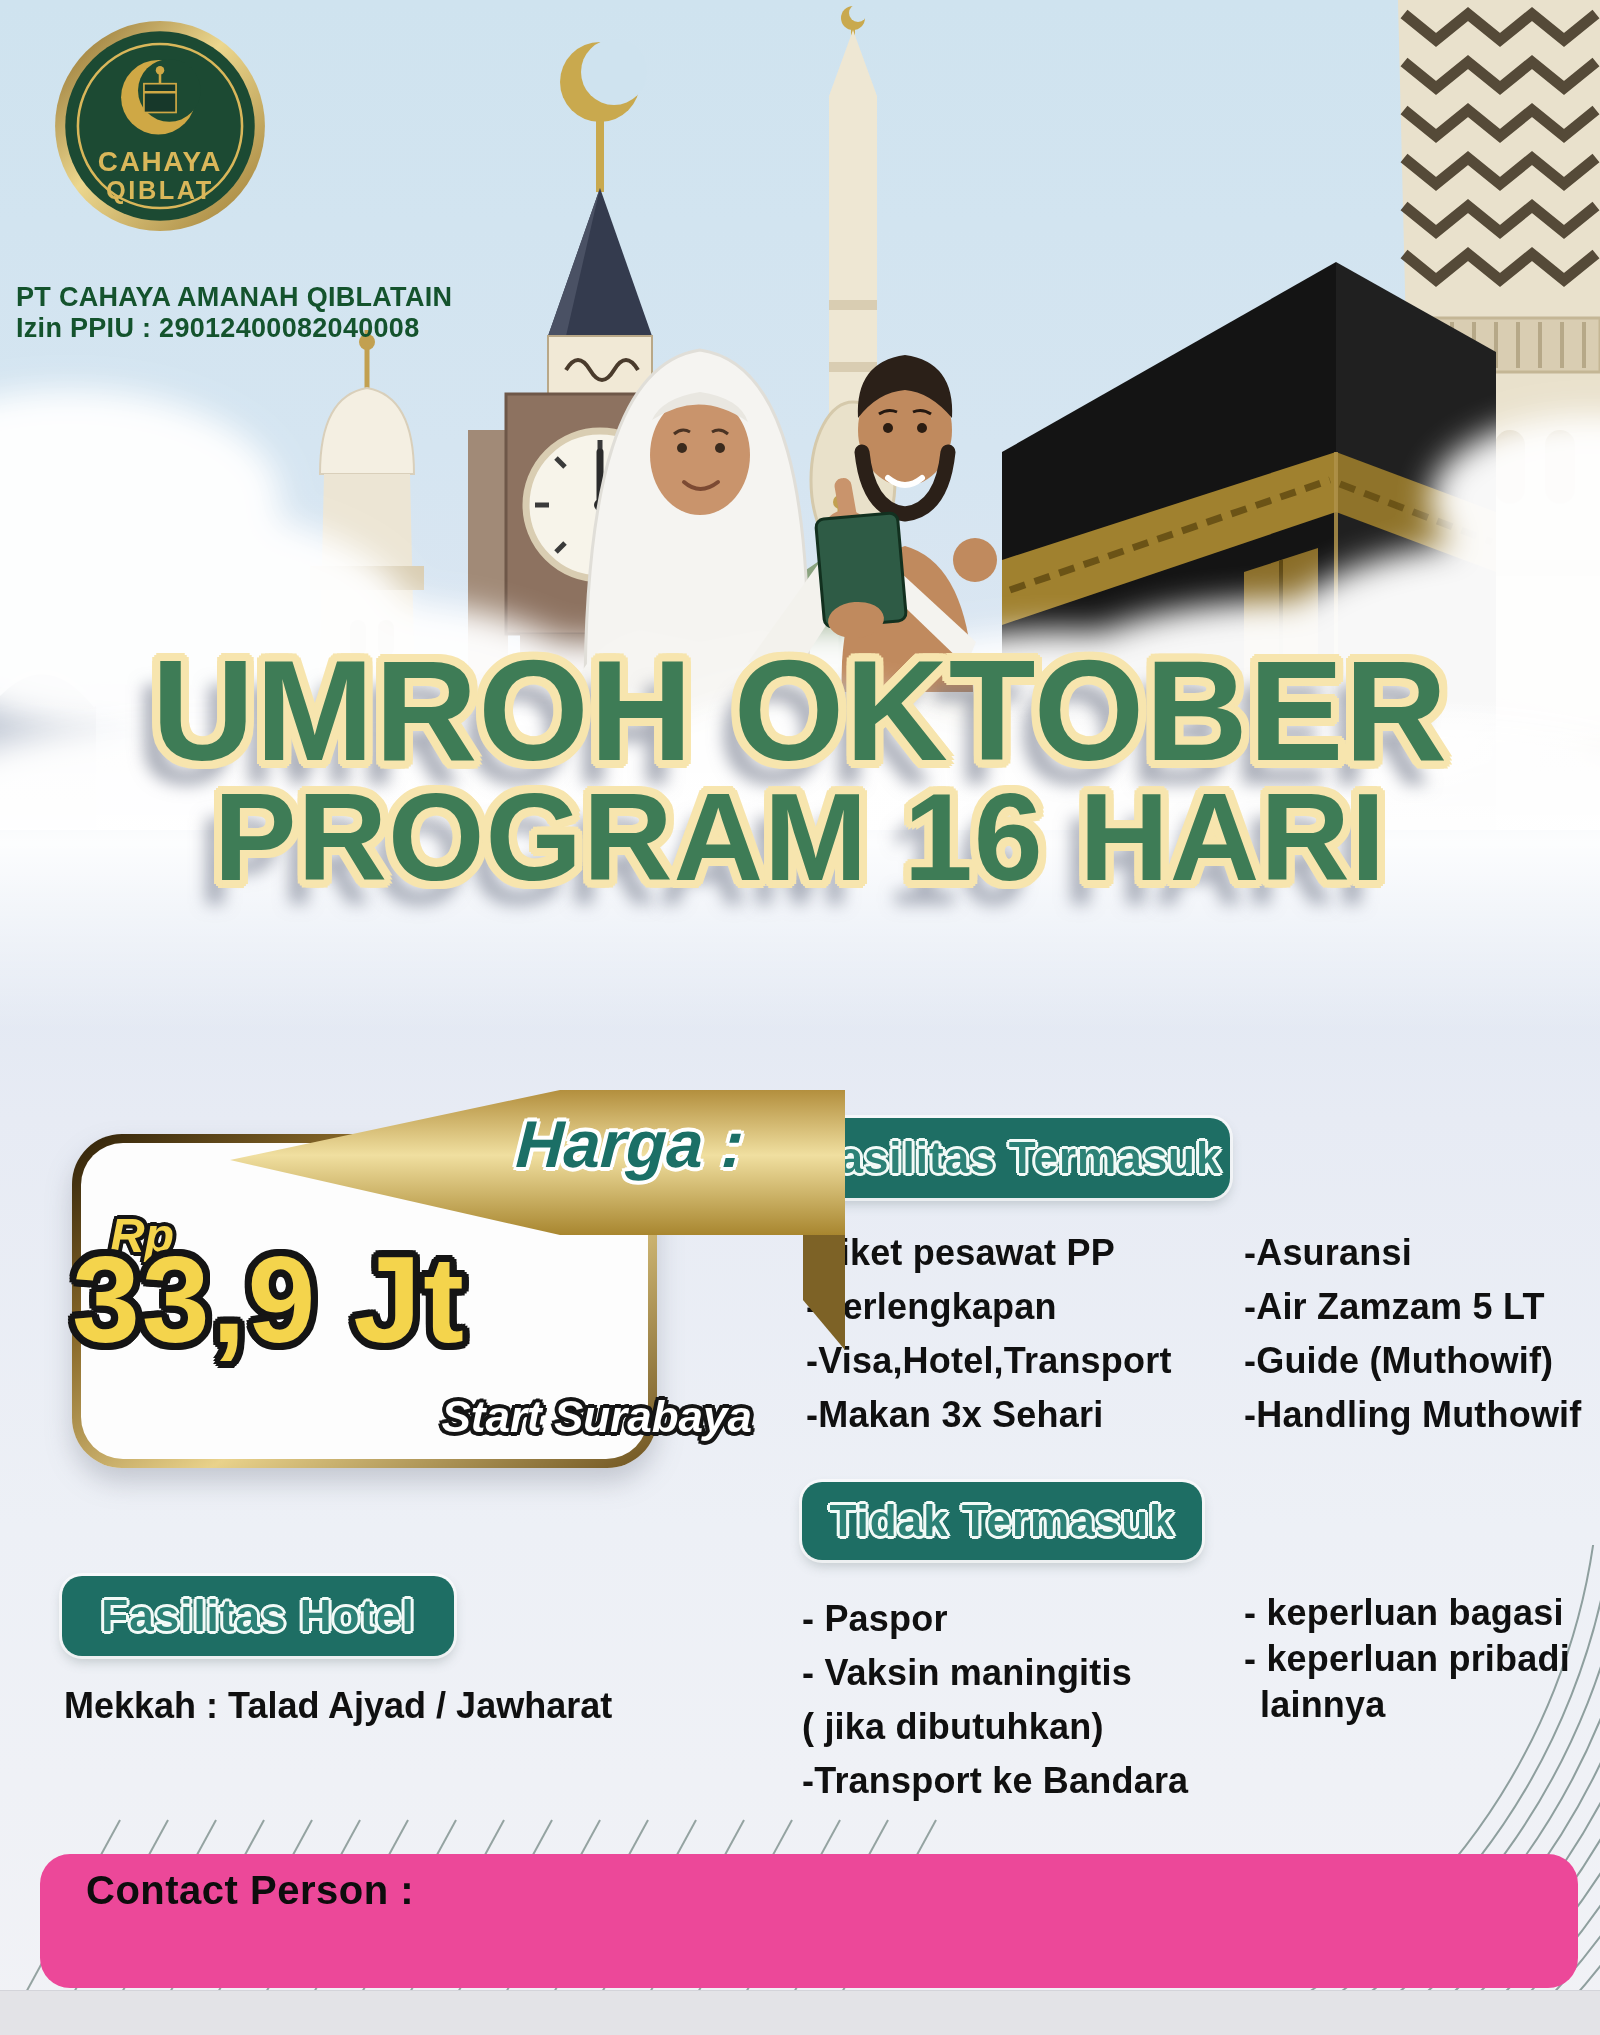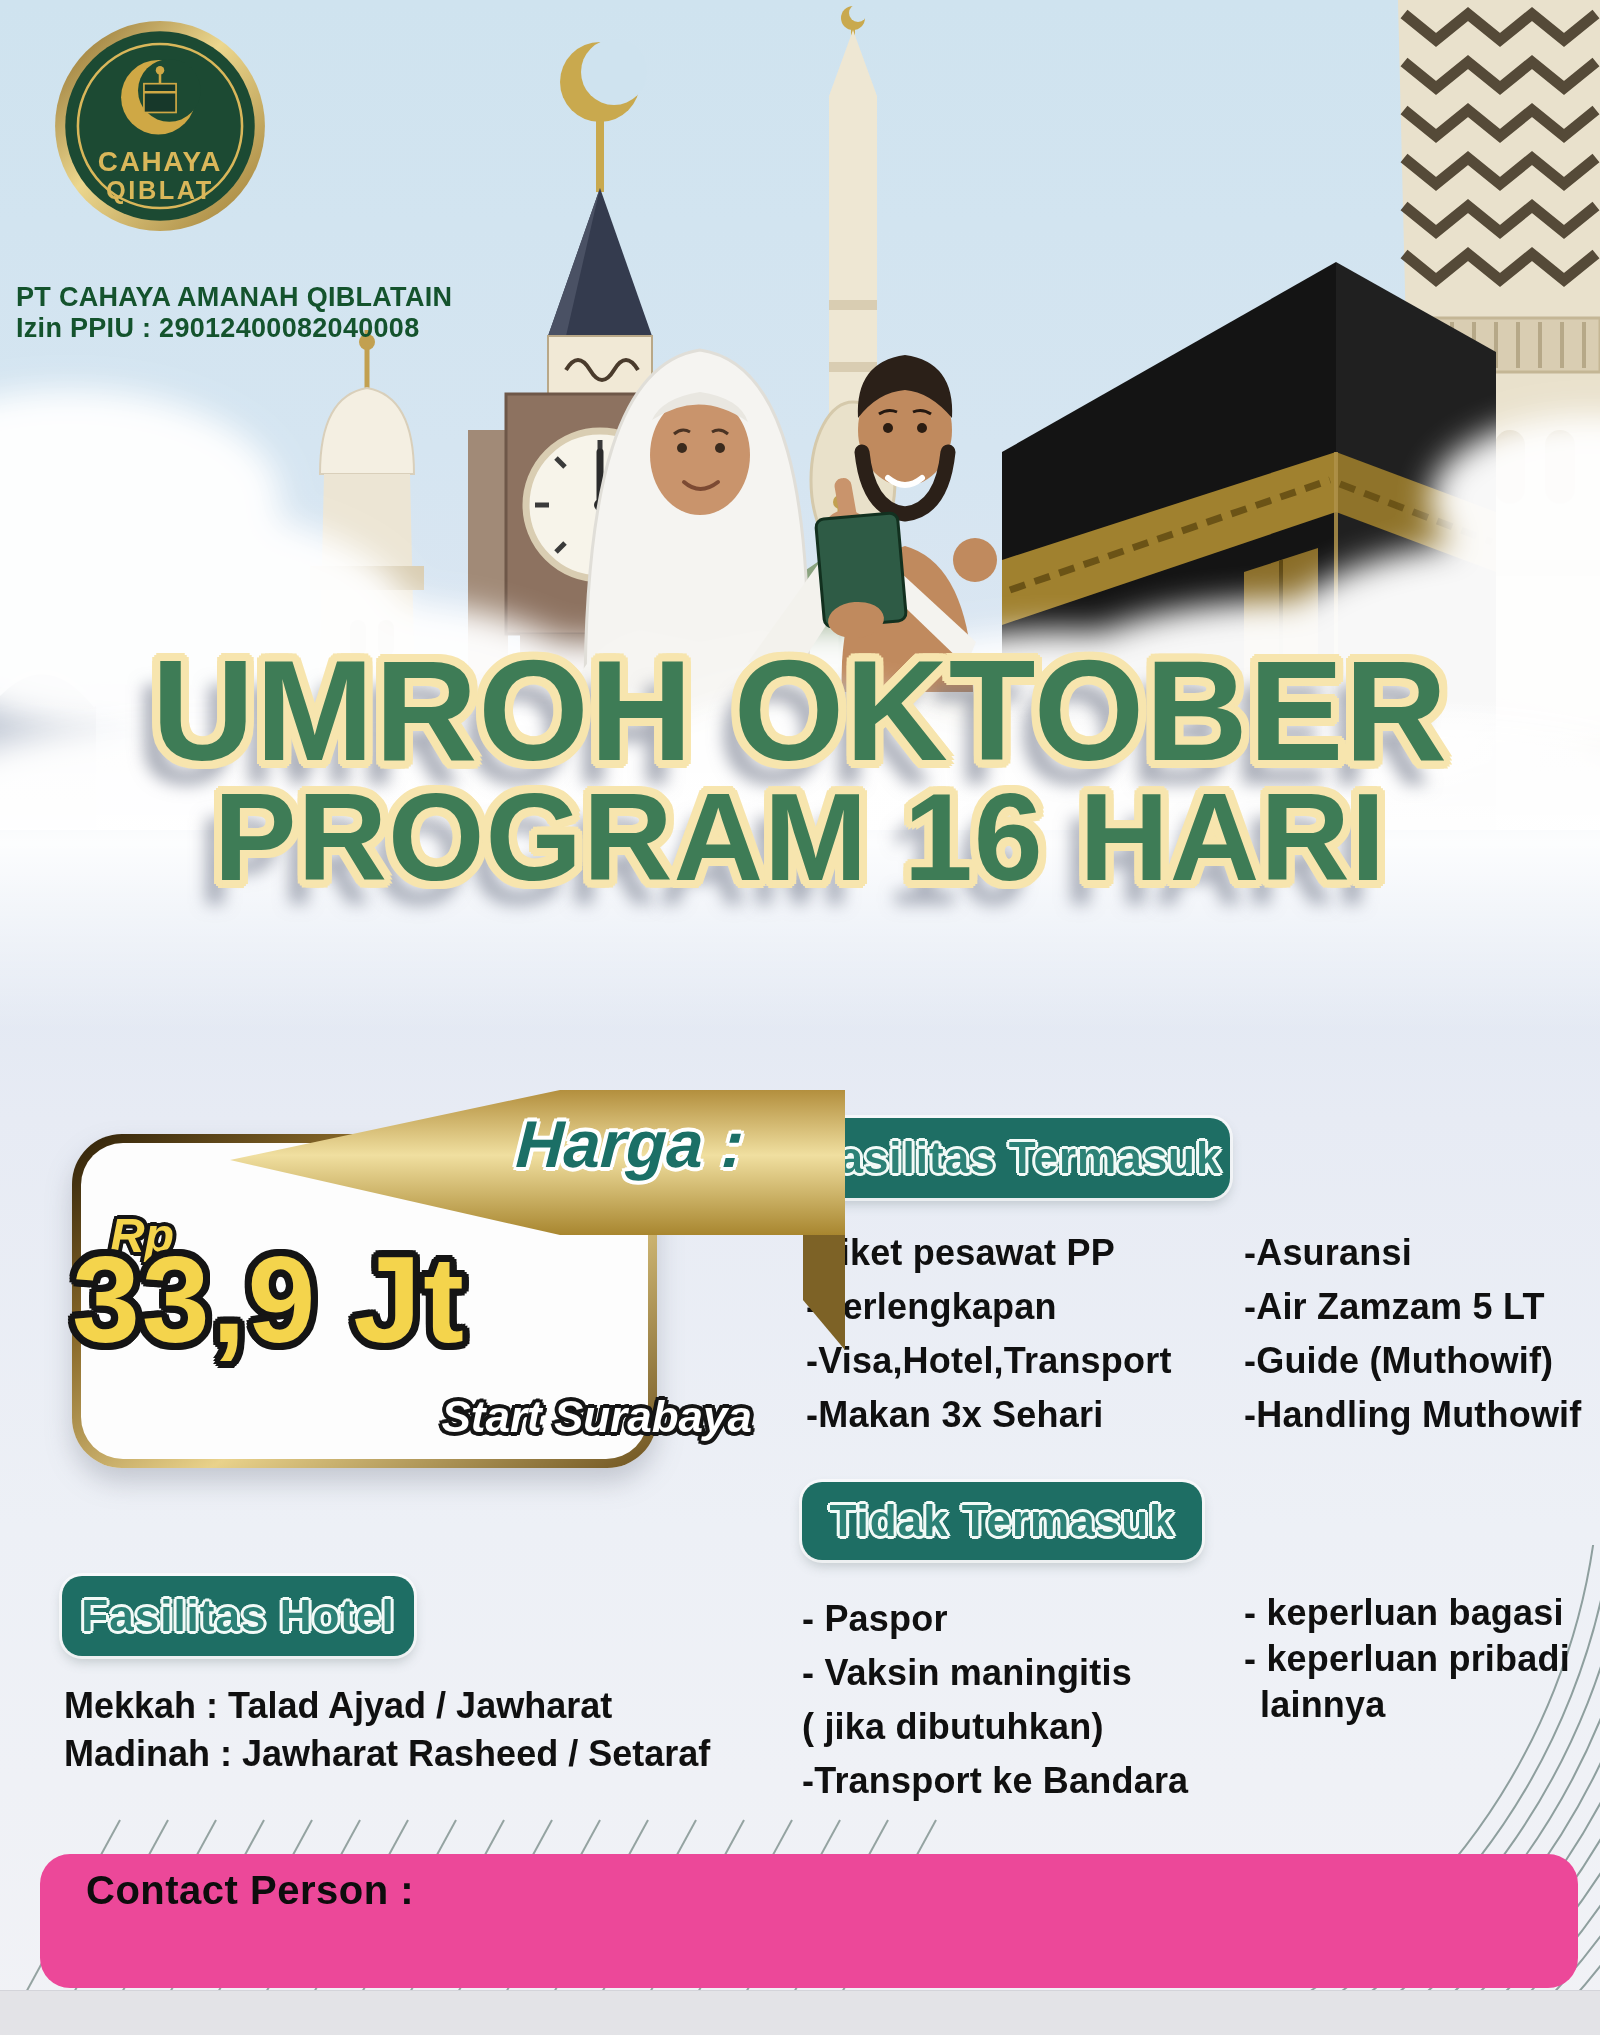--- a/index.html
+++ b/index.html
@@ -338,26 +338,25 @@
     <div>- Vaksin maningitis</div>
     <div>( jika dibutuhkan)</div>
     <div>-Transport ke Bandara</div>
   </div>
   <div class="abs list" style="left:1244px;top:1590px;line-height:46px">
     <div>- keperluan bagasi</div>
     <div>- keperluan pribadi</div>
     <div class="indent">lainnya</div>
   </div>
 
-  <div class="abs badge" style="left:62px;top:1576px;width:352px;height:80px">
+  <div class="abs badge" style="left:62px;top:1576px;width:392px;height:80px">
     <span class="o-white-sm">Fasilitas Hotel</span>
   </div>
   <div class="abs hotel-lines">
     <div>Mekkah : Talad Ajyad / Jawharat</div>
-    <div>Madinah : Jawharat Rasheed / Setaraf</div>
   </div>
 
   <svg class="abs" style="left:900px;top:1545px;z-index:1" width="700" height="490" viewBox="900 1545 700 490">
     <g fill="none" stroke="#667d7a" stroke-width="2" opacity=".7">
       <circle cx="950" cy="1450" r="650"></circle>
         <circle cx="950" cy="1450" r="668"></circle>
       <circle cx="950" cy="1450" r="686"></circle>
         <circle cx="950" cy="1450" r="704"></circle>
       <circle cx="950" cy="1450" r="722"></circle>
         <circle cx="950" cy="1450" r="740"></circle>

